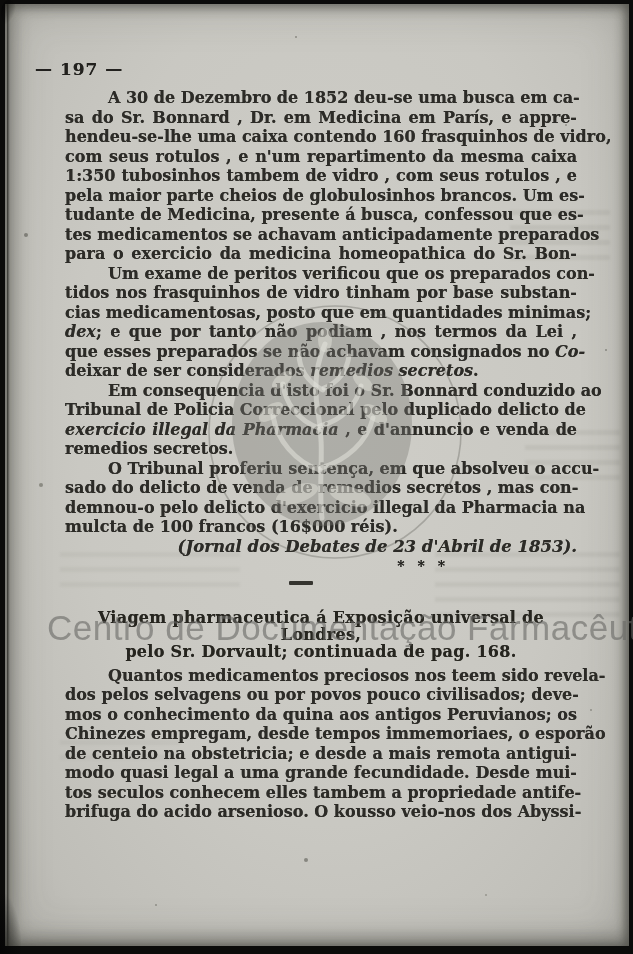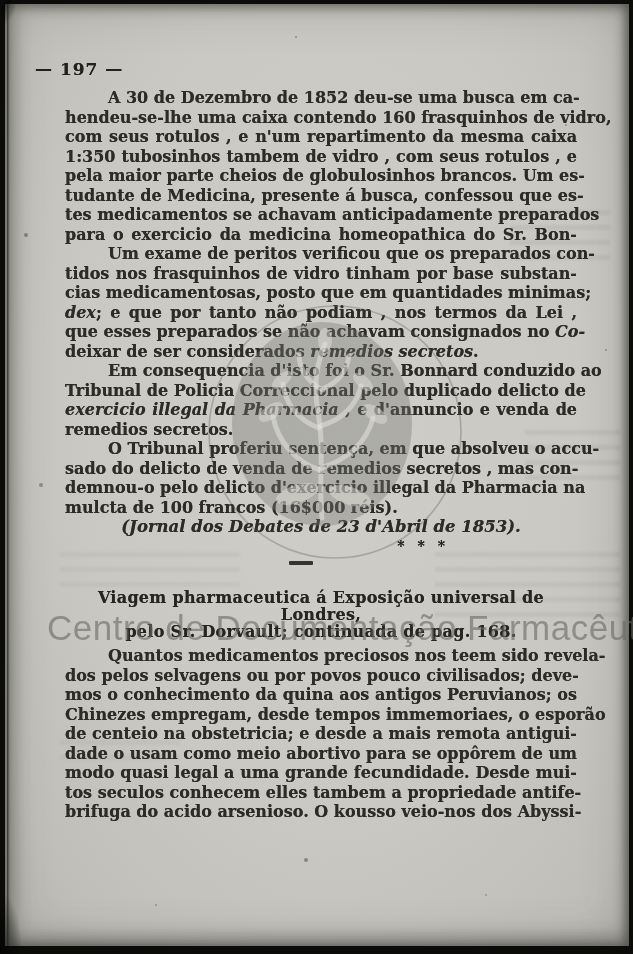--- a/index.html
+++ b/index.html
@@ -42,21 +42,21 @@
   }
   .body-block{margin-top:8px;}
   .line{
     height:19.5px;line-height:19.5px;font-size:16px;font-weight:700;
     text-align:justify;text-align-last:justify;white-space:nowrap;overflow:visible;
   }
   .line.no-just{text-align-last:left;}
   .line.indent{text-indent:43px;}
   .citation{
     height:20px;line-height:20px;font-size:16.5px;font-weight:700;font-style:italic;
-    text-align:center;color:#2c2b27;
+    text-align:right;color:#2c2b27;
   }
   .stars{
     height:18px;line-height:18px;font-size:14px;font-weight:700;
     text-align:right;padding-right:128px;letter-spacing:4px;color:#23221f;
   }
   .dash-sep{
     width:24px;height:4px;background:#35342f;border-radius:1px;
     margin:6px auto 0 auto;transform:translateX(-20px);
   }
   .heading{
@@ -137,20 +137,21 @@
         <ellipse cx="112" cy="194" rx="22" ry="9" transform="rotate(-18 112 194)"></ellipse>
         <ellipse cx="165" cy="196" rx="22" ry="9" transform="rotate(18 165 196)"></ellipse>
       </g>
     </svg>
 
     <div class="content">
       <div class="page-number">— 197 —</div>
 
       <div class="body-block" id="article-case">
           <div class="line indent">A 30 de Dezembro de 1852 deu-se uma busca em ca-</div>
+          <div class="line">sa do Sr. Bonnard , Dr. em Medicina em París, e appre-</div>
           <div class="line">hendeu-se-lhe uma caixa contendo 160 frasquinhos de vidro,</div>
           <div class="line">com seus rotulos , e n'um repartimento da mesma caixa</div>
           <div class="line">1:350 tubosinhos tambem de vidro , com seus rotulos , e</div>
           <div class="line">pela maior parte cheios de globulosinhos brancos. Um es-</div>
           <div class="line">tudante de Medicina, presente á busca, confessou que es-</div>
           <div class="line">tes medicamentos se achavam anticipadamente preparados</div>
           <div class="line">para o exercicio da medicina homeopathica do Sr. Bon-</div>
           <div class="line indent">Um exame de peritos verificou que os preparados con-</div>
           <div class="line">tidos nos frasquinhos de vidro tinham por base substan-</div>
           <div class="line">cias medicamentosas, posto que em quantidades minimas;</div>
@@ -176,21 +177,20 @@
         <div>Viagem pharmaceutica á Exposição universal de Londres,</div>
         <div>pelo Sr. Dorvault; continuada de pag. 168.</div>
       </div>
 
       <div class="body-block para5" id="article-travel">
           <div class="line indent">Quantos medicamentos preciosos nos teem sido revela-</div>
           <div class="line">dos pelos selvagens ou por povos pouco civilisados; deve-</div>
           <div class="line">mos o conhecimento da quina aos antigos Peruvianos; os</div>
           <div class="line">Chinezes empregam, desde tempos immemoriaes, o esporão</div>
           <div class="line">de centeio na obstetricia; e desde a mais remota antigui-</div>
-          <div class="line">dade o usam como meio abortivo para se oppôrem de um</div>
           <div class="line">modo quasi legal a uma grande fecundidade. Desde mui-</div>
           <div class="line">tos seculos conhecem elles tambem a propriedade antife-</div>
           <div class="line">brifuga do acido arsenioso. O kousso veio-nos dos Abyssi-</div>
         </div>
     </div>
   </div>
 
   <div class="wm wm1">Centro de Documentação Farmacêutica</div>
 </div>
 

